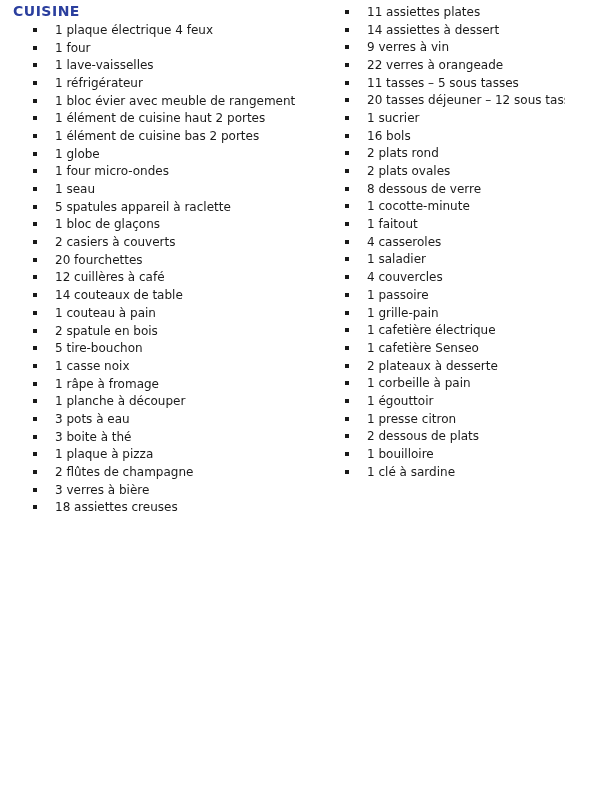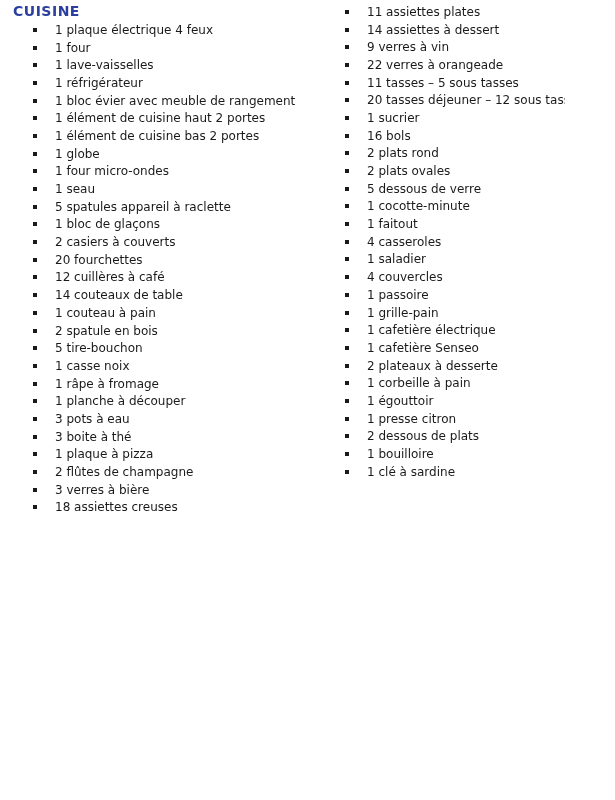--- a/index.html
+++ b/index.html
@@ -247,21 +247,21 @@
         <span class="item-text">2 plats rond</span>
       </li>
 
       <li class="item">
         <span class="bullet"></span>
         <span class="item-text">2 plats ovales</span>
       </li>
 
       <li class="item">
         <span class="bullet"></span>
-        <span class="item-text">5 dessous de verre</span>
+        <span class="item-text">8 dessous de verre</span>
       </li>
 
       <li class="item">
         <span class="bullet"></span>
         <span class="item-text">1 cocotte-minute</span>
       </li>
 
       <li class="item">
         <span class="bullet"></span>
         <span class="item-text">1 faitout</span>

